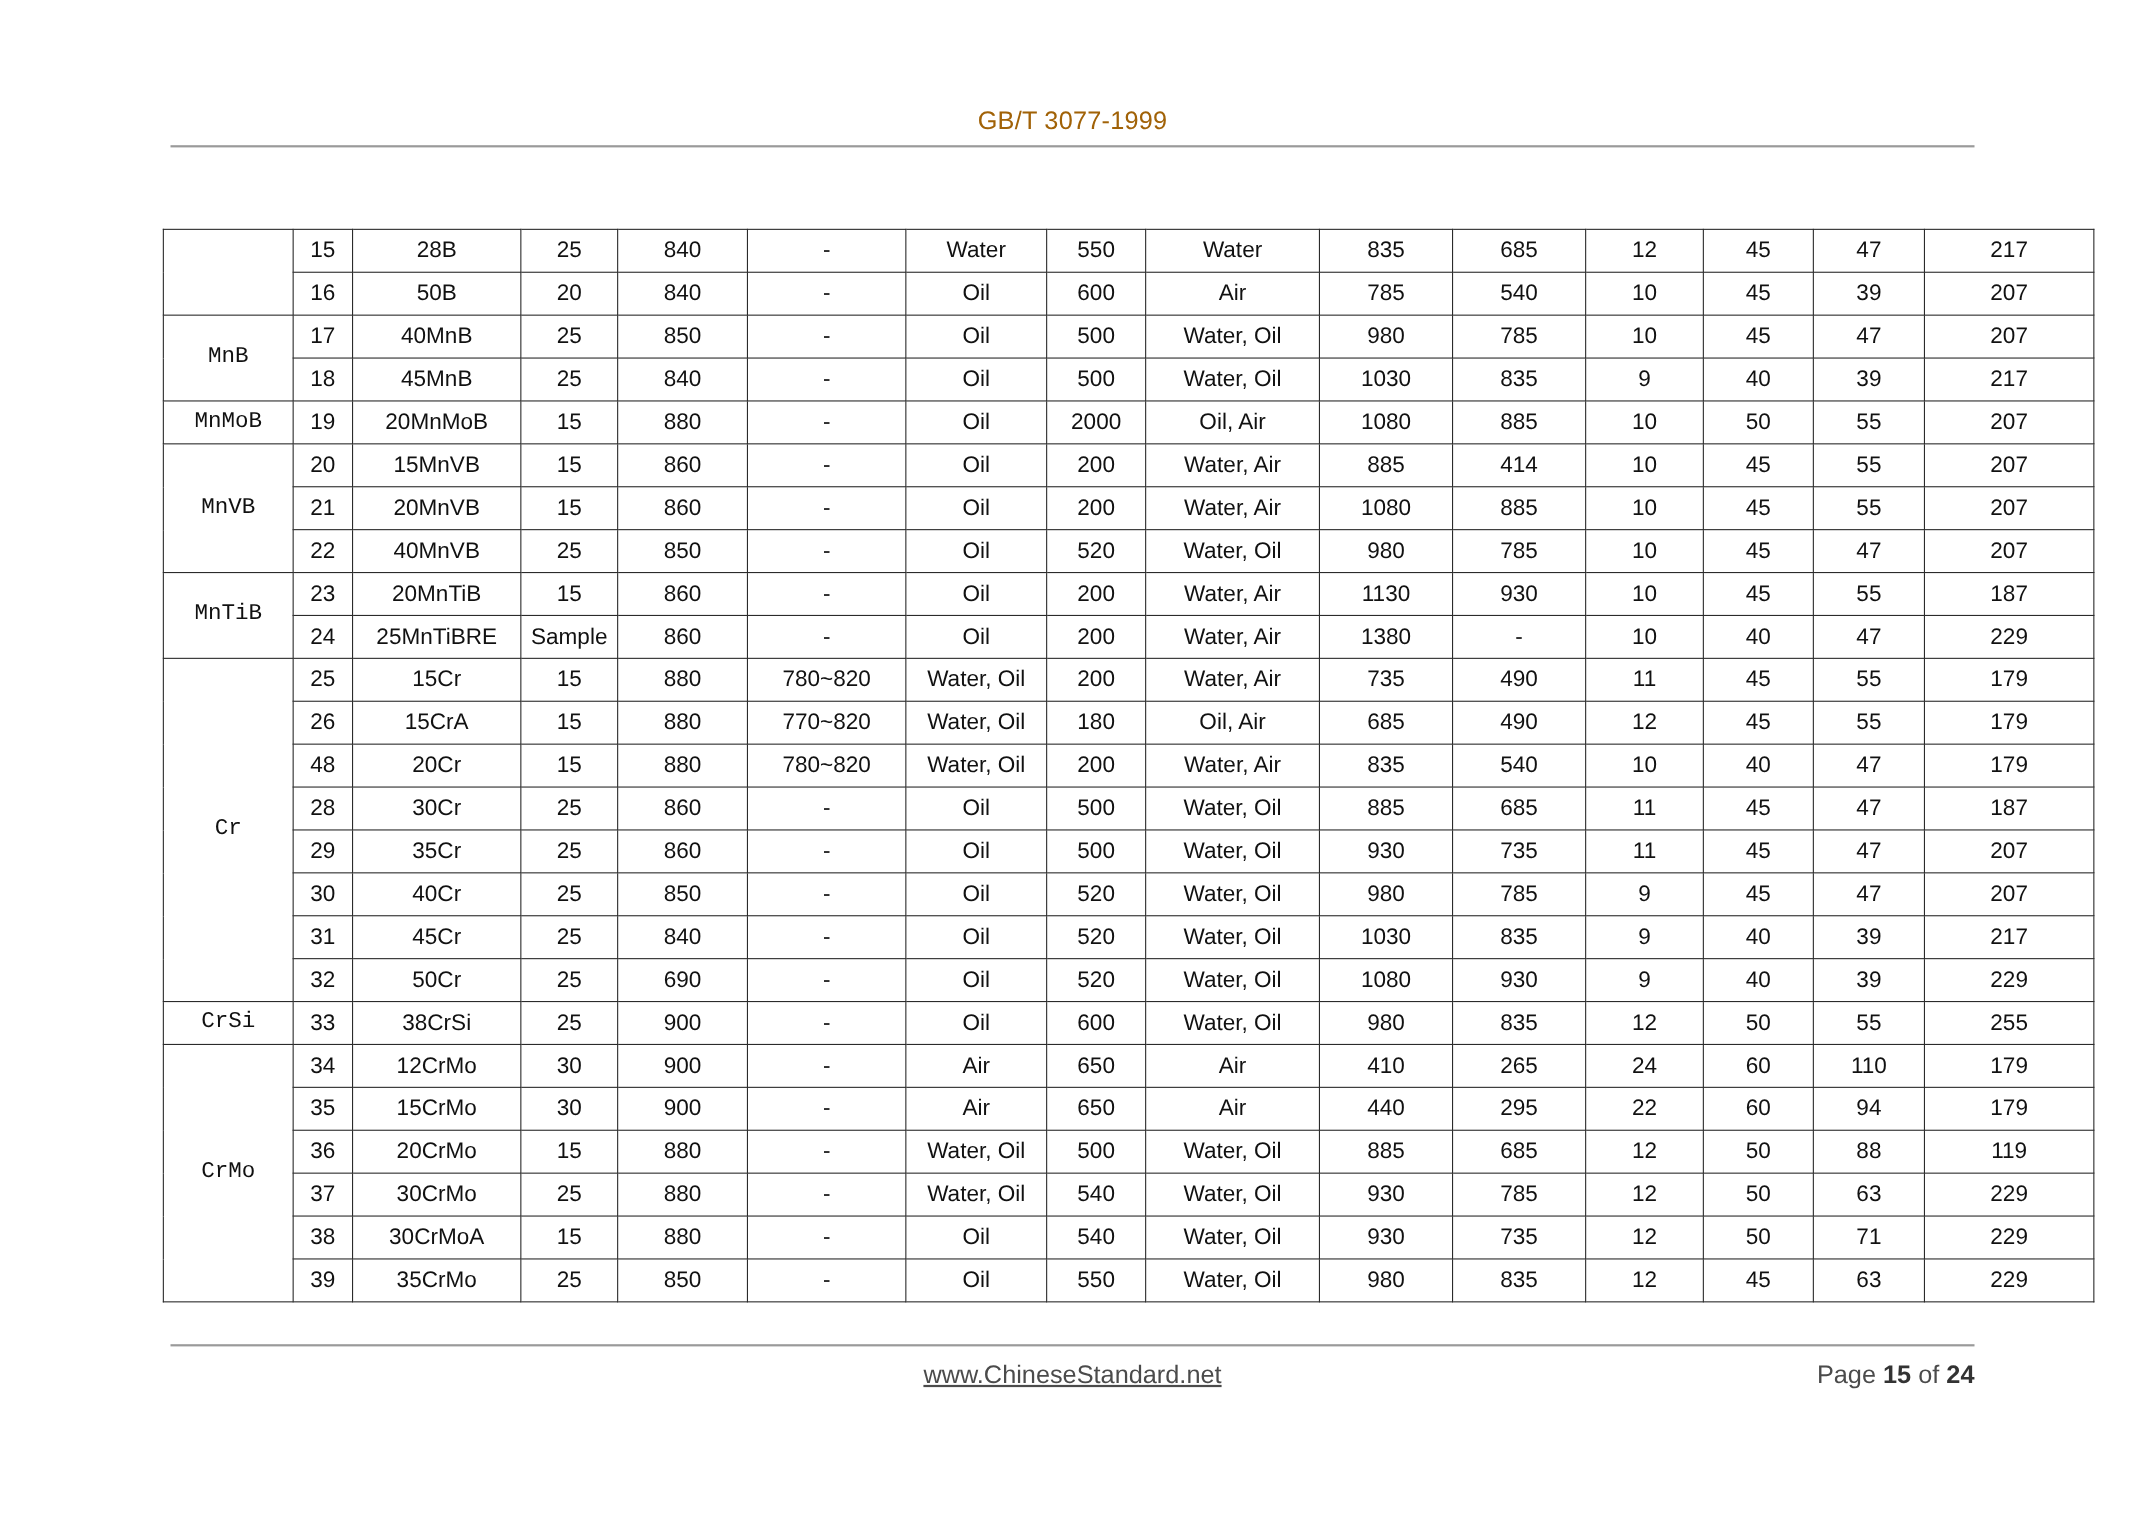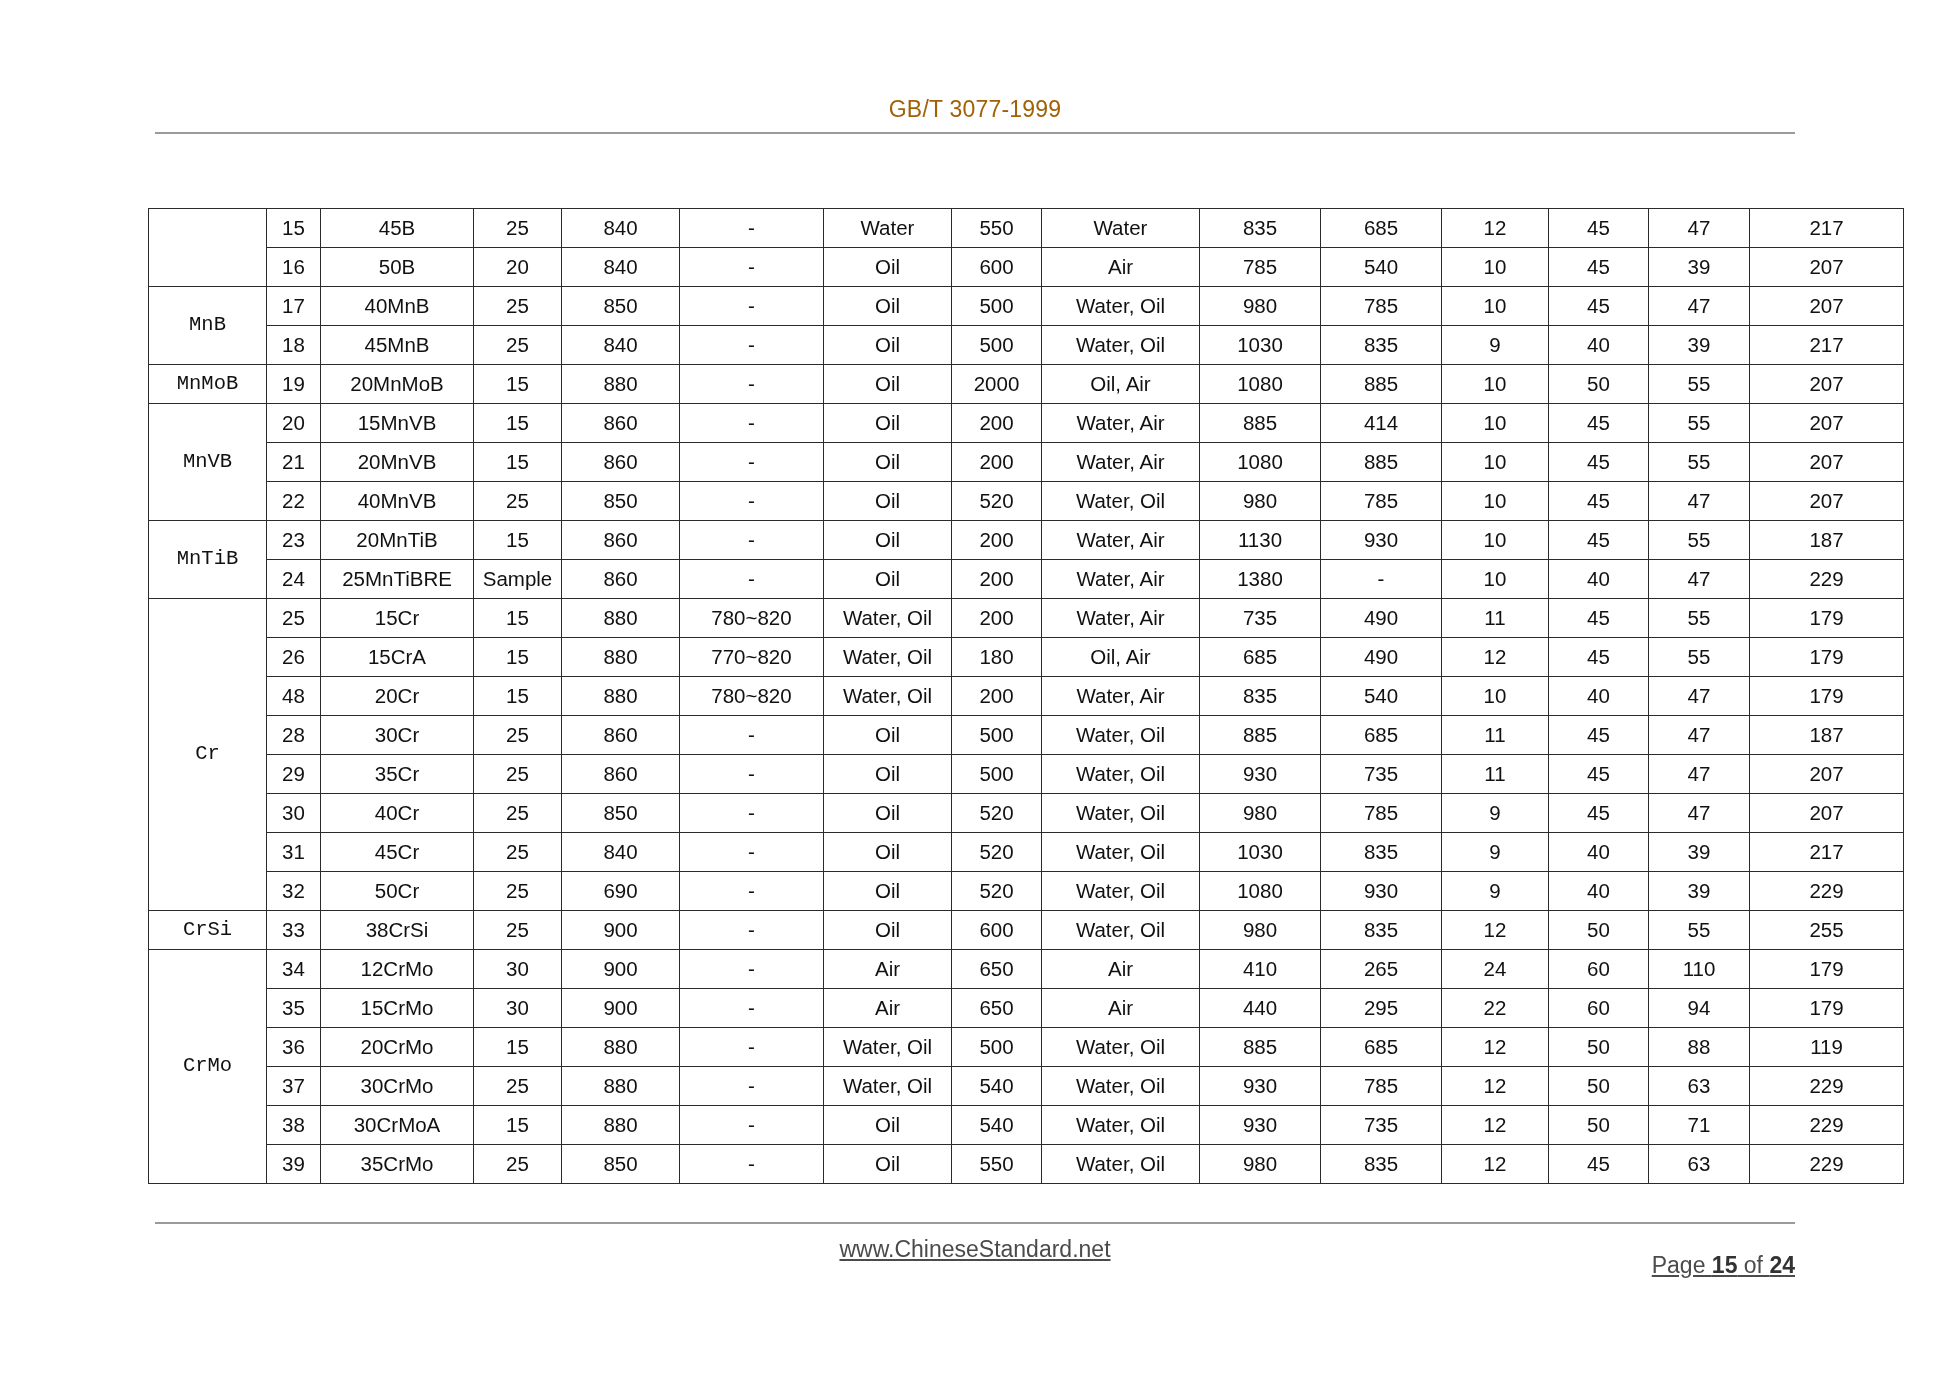--- a/index.html
+++ b/index.html
@@ -109,25 +109,24 @@
     left: 0; right: 0;
     text-align: center;
     font-size: 23px;
     color: #4b4b4b;
     text-decoration: underline;
     cursor: pointer;
   }
   .footer-page {
     position: absolute;
     right: 0;
-    top: 16px;
+    top: 0;
     font-size: 23px;
     color: #4b4b4b;
     white-space: pre;
-    text-decoration: underline;
   }
   .footer-page b { font-weight: bold; color: #333; }
 </style>
 </head>
 <body>
 
 <div class="page">
 
   <div class="header">
     <div class="header-title">GB/T 3077-1999</div>
@@ -150,21 +149,21 @@
           <col class="c-rel">
           <col class="c-a">
         <col class="c-z">
           <col class="c-kv">
           <col class="c-hb">
       </colgroup>
       <tbody id="table-body">
           <tr>
             <td class="group blank" rowspan="2"></td>
             <td>15</td>
-            <td>45B</td>
+            <td>28B</td>
             <td>25</td>
             <td>840</td>
             <td>-</td>
             <td>Water</td>
             <td>550</td>
             <td>Water</td>
             <td>835</td>
             <td>685</td>
             <td>12</td>
             <td>45</td>

